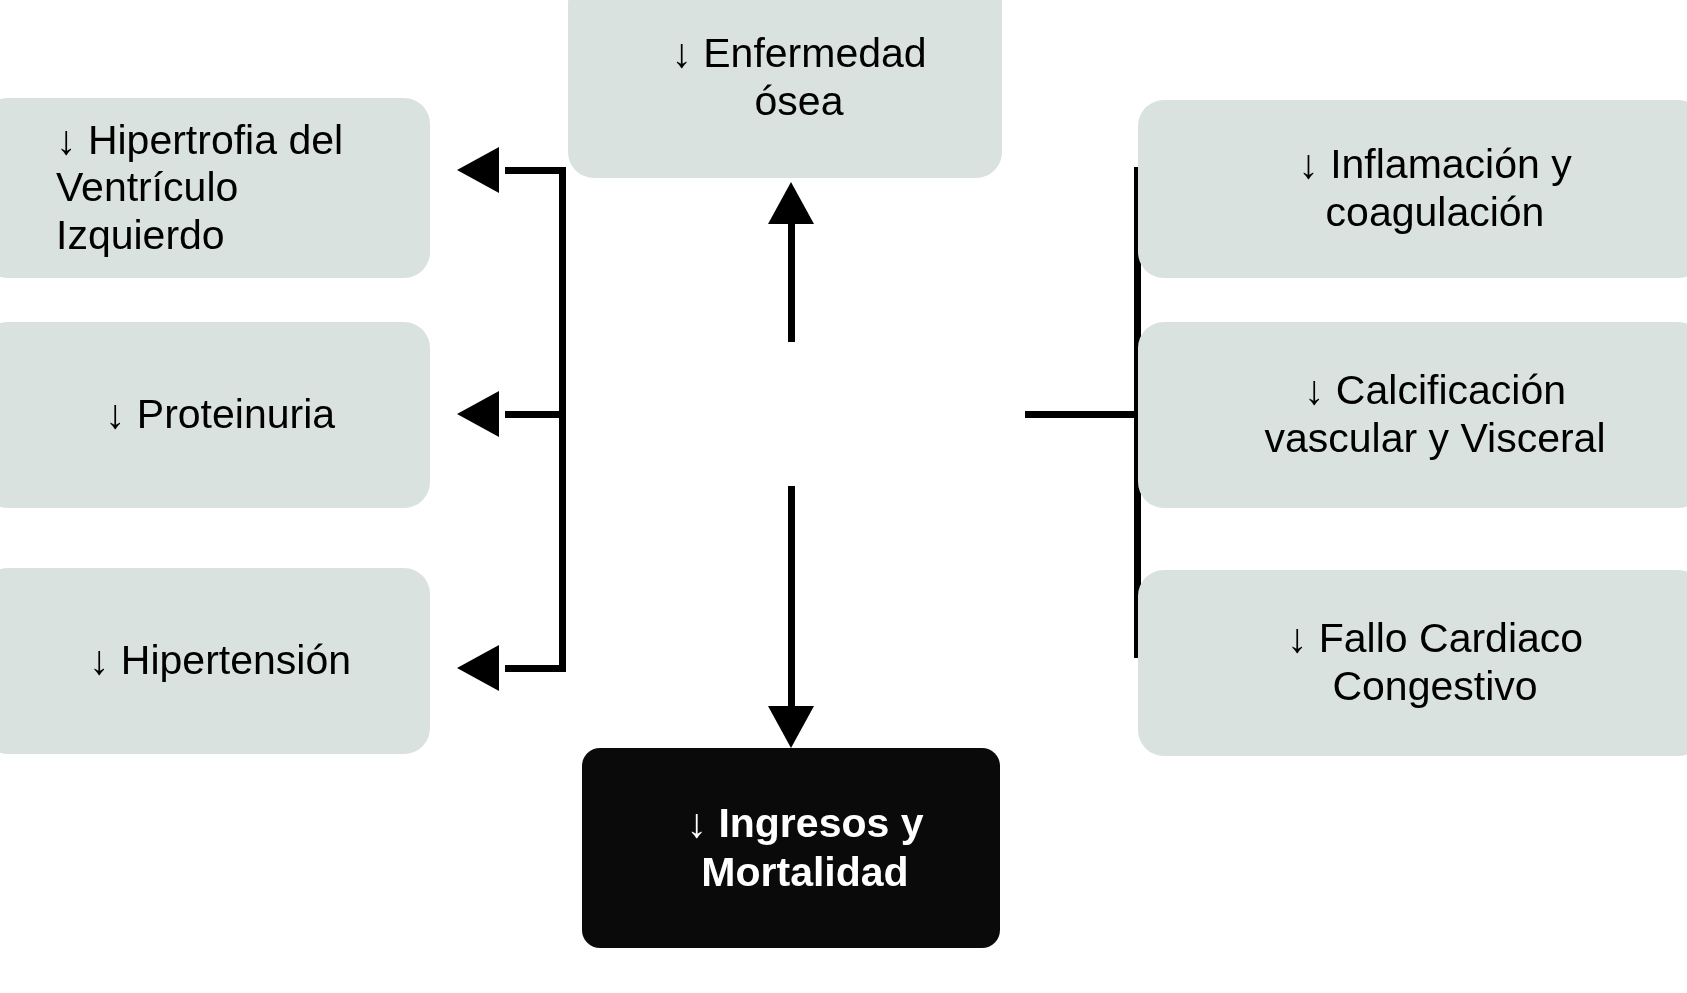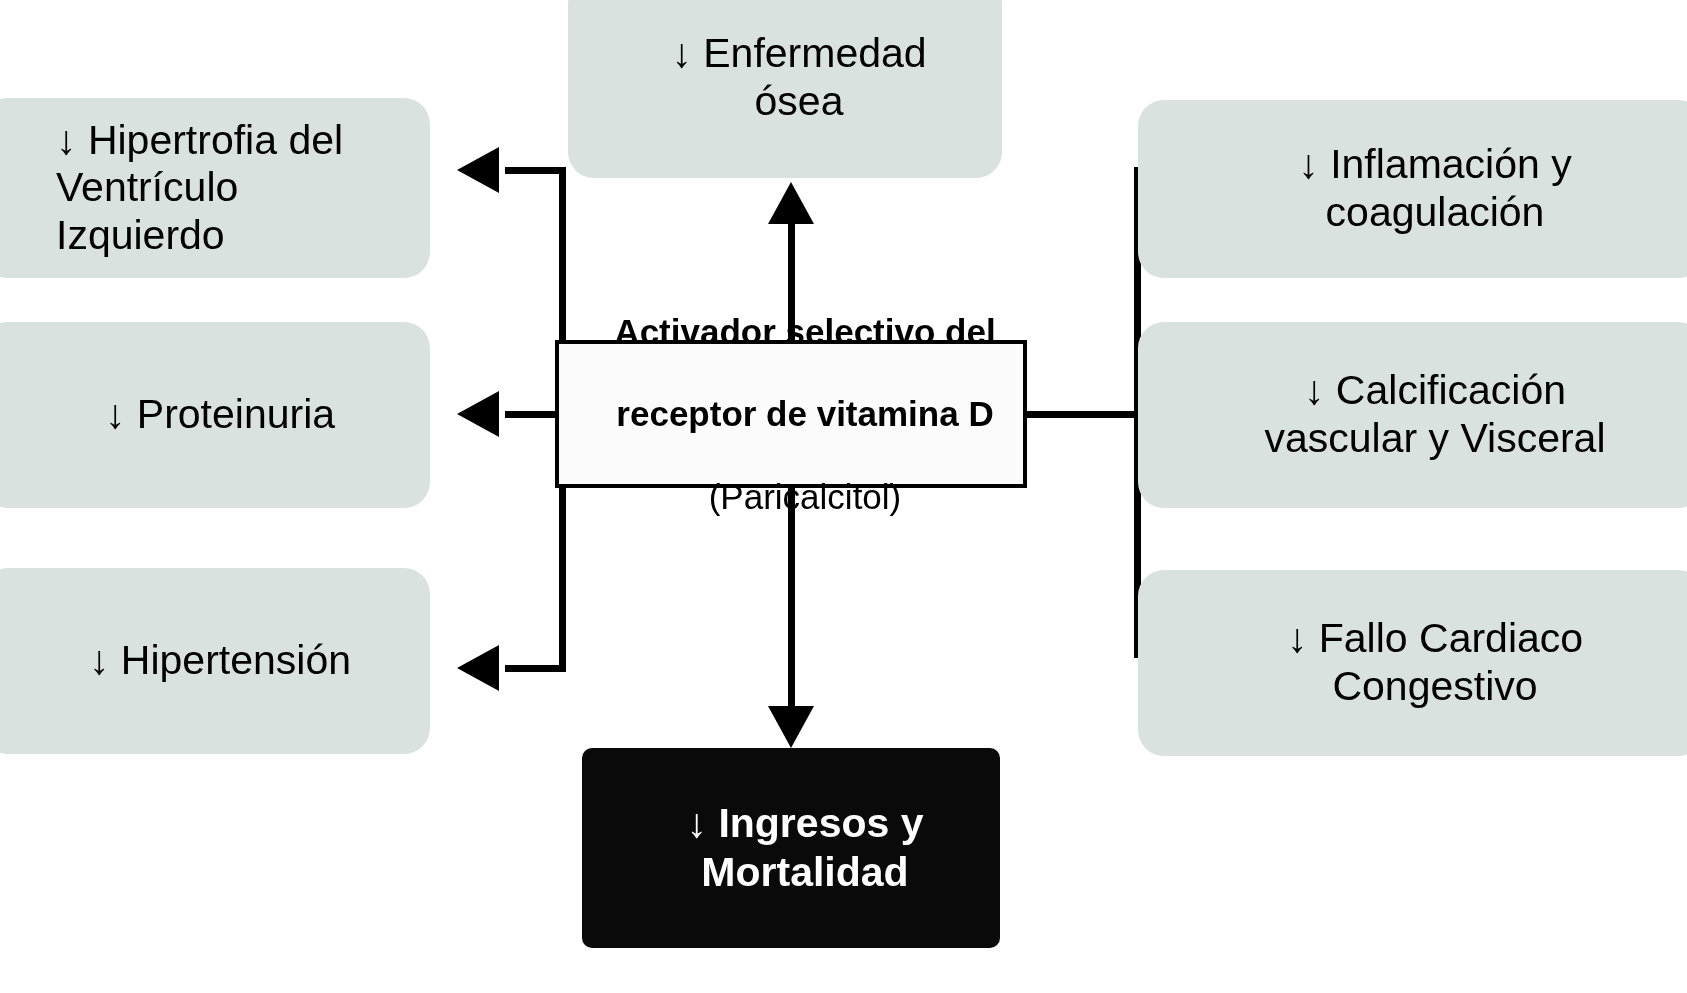--- a/index.html
+++ b/index.html
@@ -94,21 +94,21 @@
   }
   #node-center .line-plain {
     display: block;
     font-weight: normal;
   }
 
   
   #node-outcome {
     left: 582px;  top: 748px;  width: 418px; height: 200px;
     background: #0a0a0a;
-    border-radius: 10px;
+    border-radius: 18px;
     color: #ffffff;
     font-size: 41px;
     font-weight: bold;
     line-height: 1.2;
   }
 
   
   .conn {
     position: absolute;
     background: #000000;
@@ -204,26 +204,19 @@
   <div id="node-calcificacion" class="node rounded">
     <span class="label">↓ Calcificación
 vascular y Visceral</span>
   </div>
 
   <div id="node-fallo" class="node rounded">
     <span class="label">↓ Fallo Cardiaco
 Congestivo</span>
   </div>
 
-  <div id="node-center" class="node">
-    <div class="label">
-      <span class="line-bold">Activador selectivo del</span>
-      <span class="line-bold">receptor de vitamina D</span>
-      <span class="line-plain">(Paricalcitol)</span>
-    </div>
-  </div>
 
   <div id="node-outcome" class="node">
     <span class="label">↓ Ingresos y
 Mortalidad</span>
   </div>
 
 </div>
 
 </body></html>

